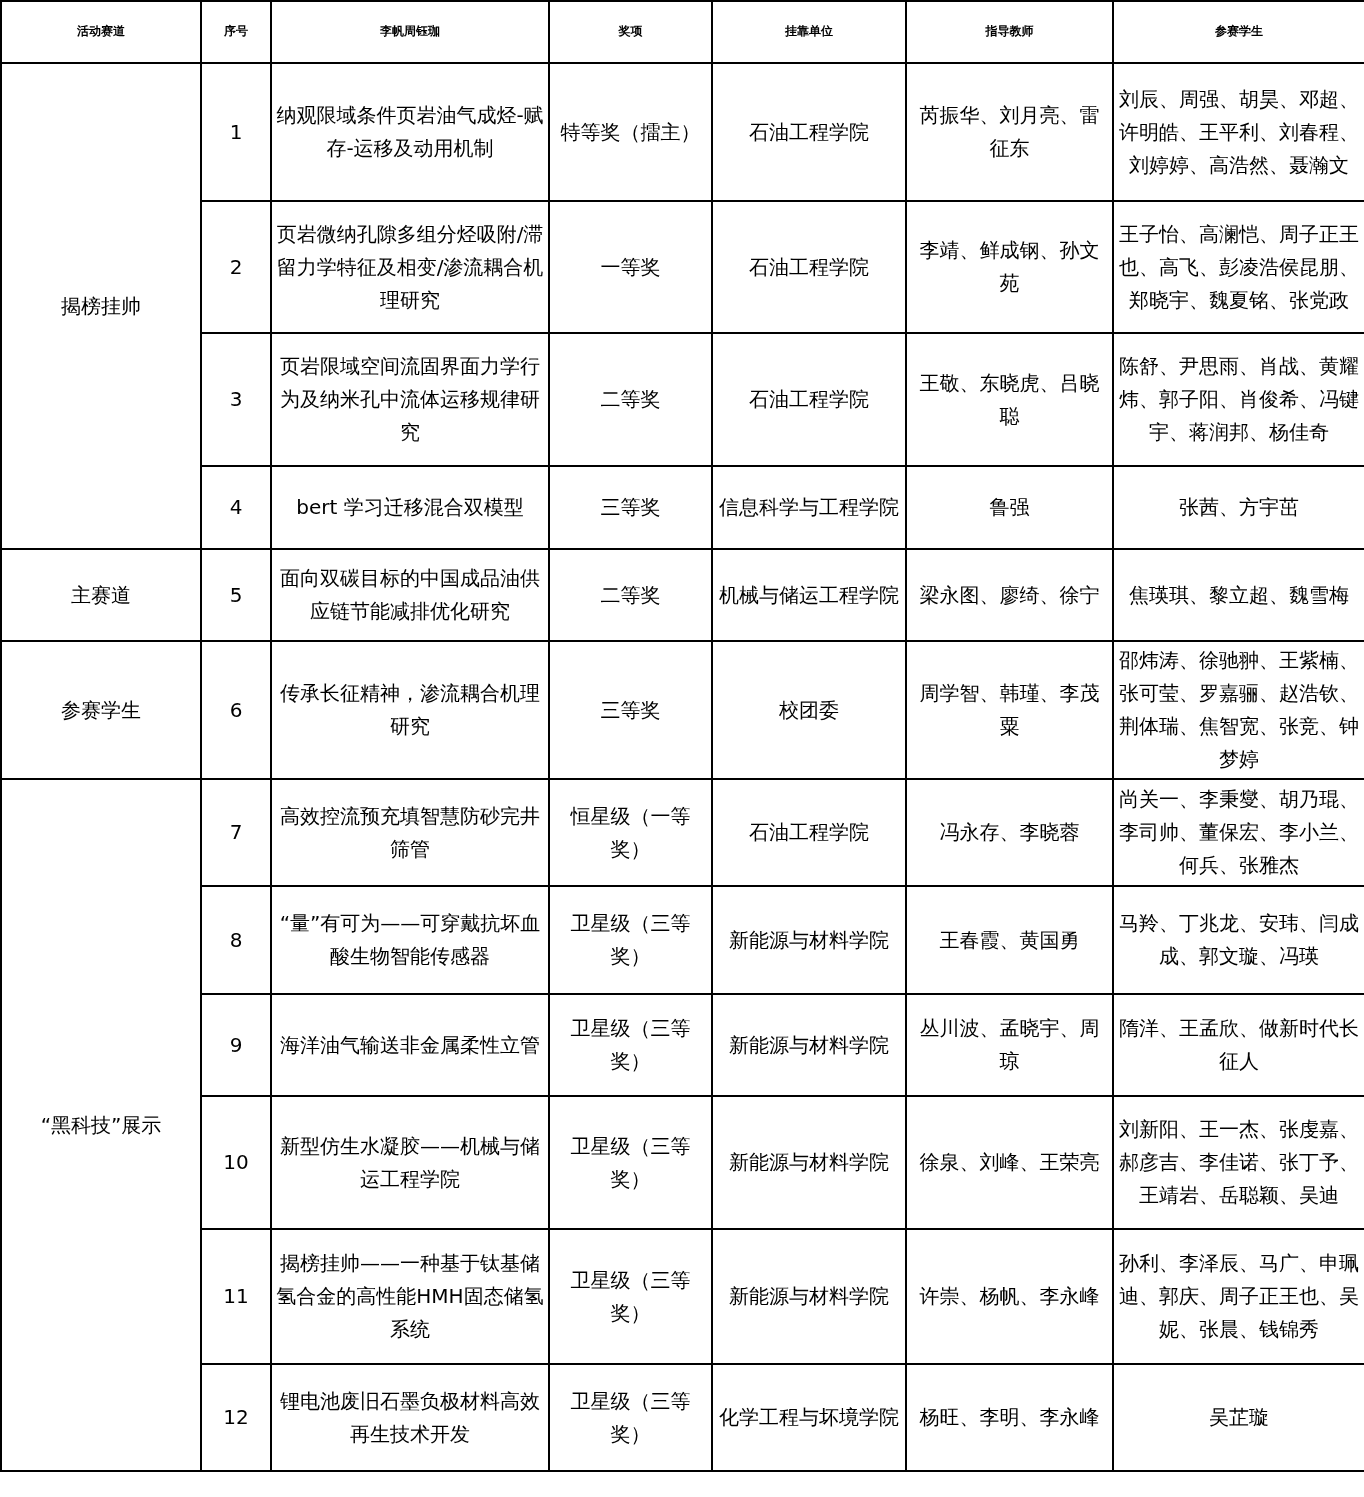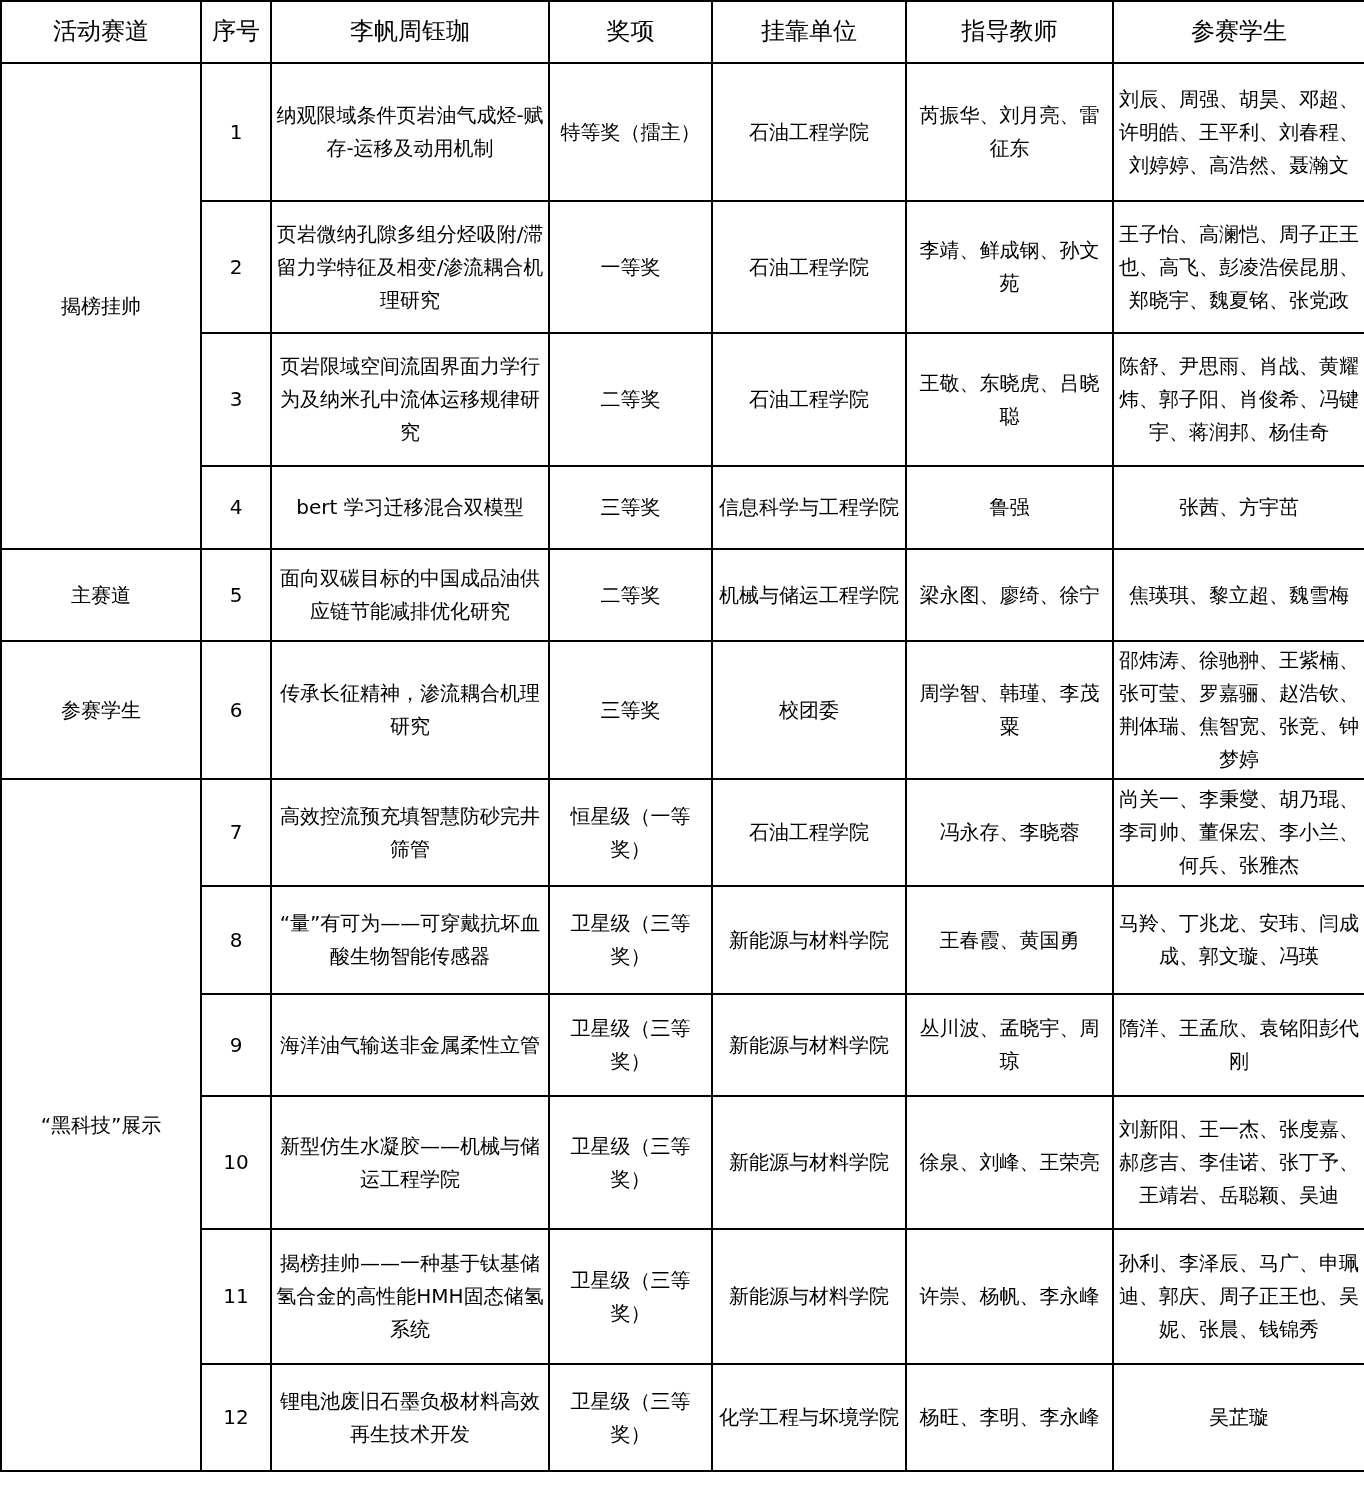--- a/index.html
+++ b/index.html
@@ -24,21 +24,22 @@
     text-align: center;
     vertical-align: middle;
     font-size: 20px;
     font-weight: normal;
     line-height: 1.65;
     padding: 2px 4px;
     word-break: break-all;
     overflow-wrap: break-word;
   }
   table.award-table th {
-    font-size: 24px;
+    font-size: 12px;
+    font-weight: bold;
   }
   .col-track  { width: 200px; }
   .col-no     { width: 70px; }
   .col-proj   { width: 278px; }
   .col-award  { width: 163px; }
   .col-unit   { width: 194px; }
   .col-teach  { width: 207px; }
   .col-stud   { width: 252px; }
 </style>
 </head>
@@ -142,21 +143,21 @@
       <td>王春霞、黄国勇</td>
       <td>马羚、丁兆龙、安玮、闫成成、郭文璇、冯瑛</td>
     </tr>
 
     <tr style="height:102px">
       <td>9</td>
       <td>海洋油气输送非金属柔性立管</td>
       <td>卫星级（三等奖）</td>
       <td>新能源与材料学院</td>
       <td>丛川波、孟晓宇、周琼</td>
-      <td>隋洋、王孟欣、袁铭阳彭代刚</td>
+      <td>隋洋、王孟欣、做新时代长征人</td>
     </tr>
 
     <tr style="height:133px">
       <td>10</td>
       <td>新型仿生水凝胶——机械与储运工程学院</td>
       <td>卫星级（三等奖）</td>
       <td>新能源与材料学院</td>
       <td>徐泉、刘峰、王荣亮</td>
       <td>刘新阳、王一杰、张虔嘉、郝彦吉、李佳诺、张丁予、王靖岩、岳聪颖、吴迪</td>
     </tr>

